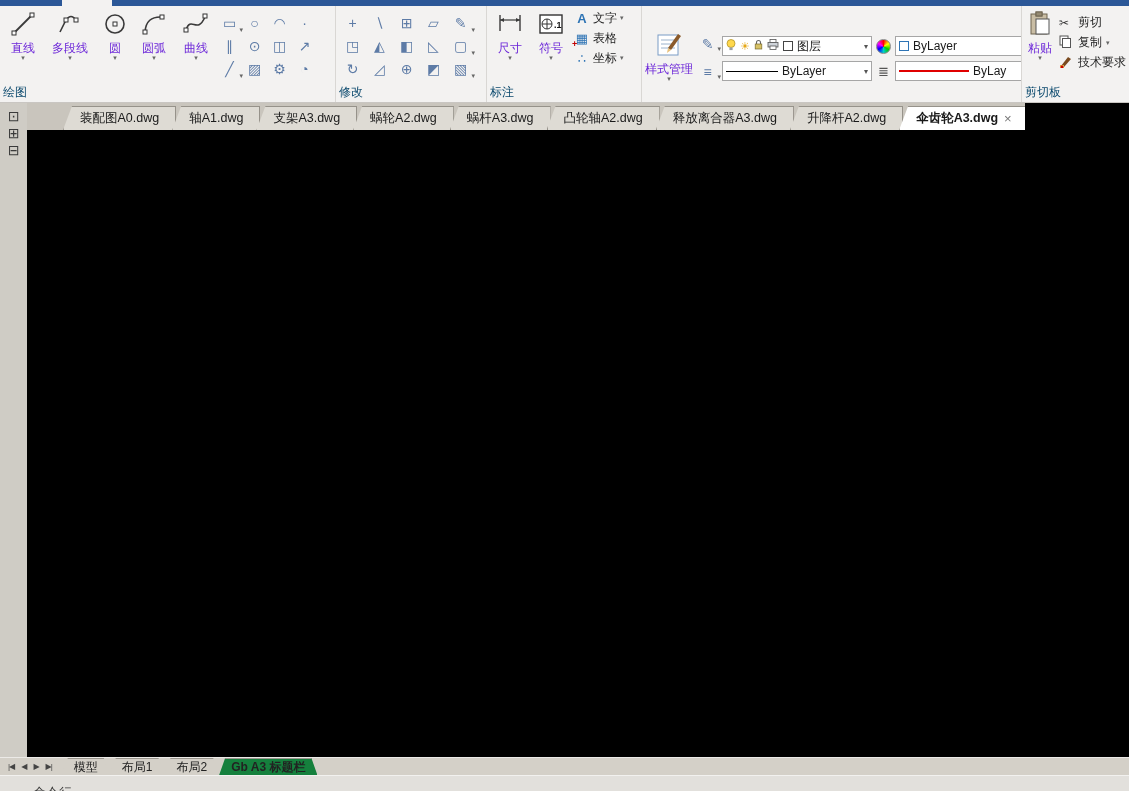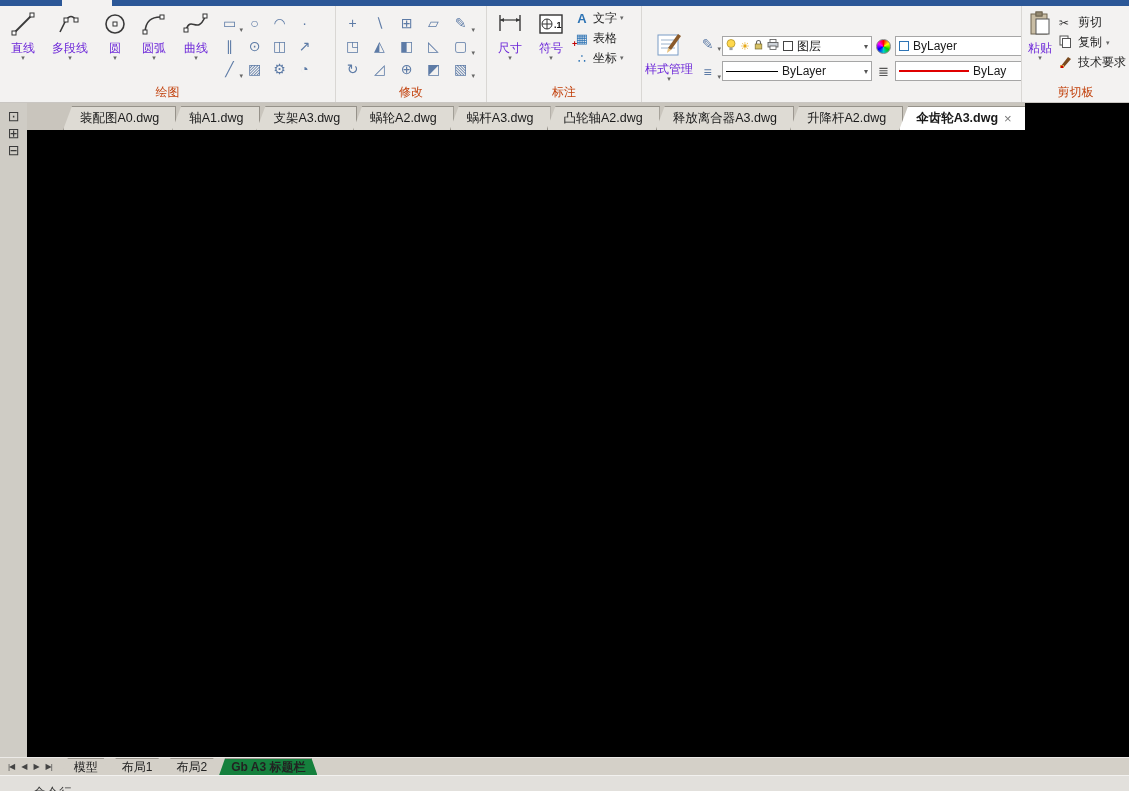--- a/index.html
+++ b/index.html
@@ -7,21 +7,21 @@
   body { width:1129px; height:791px; overflow:hidden; font-family:"Liberation Sans", sans-serif; background:#000; }
   .app { position:relative; width:1129px; height:791px; display:flex; flex-direction:column; background:#000; }
 
   
   .ribbon { height:103px; flex:none; background:#f3f2f1; border-bottom:1px solid #c9c6c2; display:flex; flex-direction:column; }
   .ribbon-accent { height:6px; background:#2b5797; position:relative; flex:none; }
   .accent-notch { position:absolute; left:62px; width:50px; top:0; bottom:0; background:#f3f2f1; }
   .ribbon-panels { flex:1; display:flex; overflow:hidden; }
   .panel { border-right:1px solid #d9d7d4; display:flex; flex-direction:column; padding:2px 3px 0; flex:none; overflow:hidden; }
   .panel-body { flex:1; display:flex; align-items:flex-start; }
-  .panel-label { text-align:center; color:#c2410c; font-size:12px; height:17px; line-height:15px; flex:none; }
+  .panel-label { text-align:left; color:#0c4a6e; font-size:12px; height:17px; line-height:15px; flex:none; }
   .bigbtn { display:flex; flex-direction:column; align-items:center; padding-top:3px; cursor:default; }
   .bigbtn svg { width:26px; height:26px; flex:none; }
   .bigbtn .lbl { font-size:12px; color:#6d28d9; white-space:nowrap; line-height:14px; }
   .ddm { position:relative; }
   .ddm::after { content:"▾"; font-size:7px; color:#666; display:block; text-align:center; line-height:6px; }
   .gi { width:25px; height:23px; display:flex; align-items:center; justify-content:center; font-size:14px; color:#5d7ba6; position:relative; }
   .gi.ddm::after { position:absolute; right:-1px; bottom:1px; line-height:6px; }
   .grid4 { display:grid; grid-template-columns:repeat(4,25px); margin-top:3px; }
   .grid5 { display:grid; grid-template-columns:repeat(5,27px); margin-top:3px; }
   .grid5 .gi { width:27px; }

